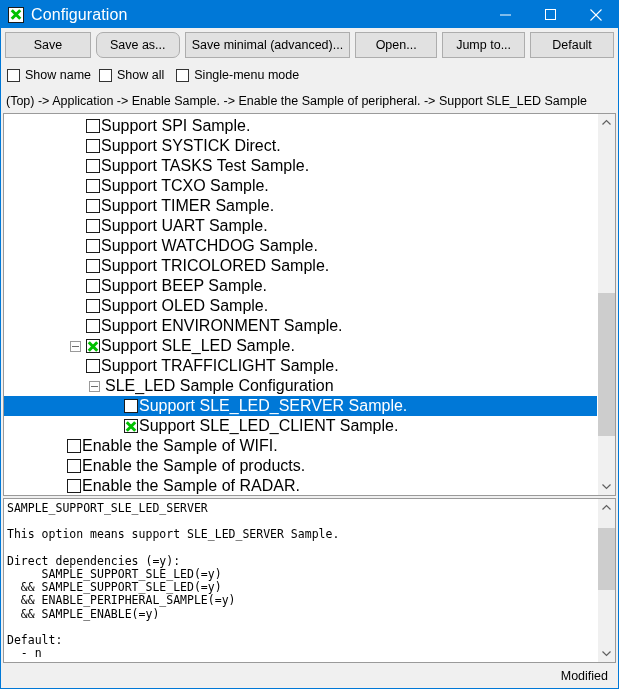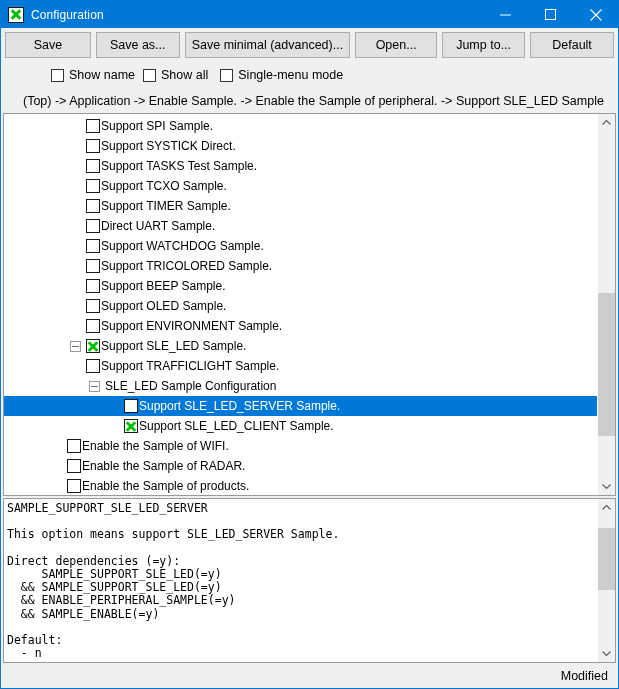--- a/index.html
+++ b/index.html
@@ -51,21 +51,21 @@
     left: 1px;
     top: 5.5px;
     width: 12px;
     height: 3px;
     background: #00c000;
   }
   .title-icon::before { transform: rotate(45deg); }
   .title-icon::after  { transform: rotate(-45deg); }
   .title-text {
     color: #ffffff;
-    font-size: 12px;
+    font-size: 16px;
     letter-spacing: 0.1px;
     white-space: nowrap;
   }
   .win-buttons {
     position: absolute;
     right: 0;
     top: 0;
     height: 27px;
     display: flex;
   }
@@ -98,62 +98,61 @@
     font-size: 12.5px;
     color: #000000;
     display: flex;
     align-items: center;
     justify-content: center;
     padding: 0 6px;
     box-sizing: border-box;
     white-space: nowrap;
   }
   .tbtn.w1 { width: 90px; }
-  .tbtn.w2 { width: 88px; }
+  .tbtn.w2 { width: 88px; border-radius: 7px; }
   .tbtn.w3 { width: 168px; }
   .tbtn.w4 { width: 86px; }
   .tbtn.w5 { width: 87px; }
   .tbtn.w6 { width: 88px; }
 
   
   .optionsrow {
     flex: 0 0 auto;
     height: 28px;
     display: flex;
     align-items: center;
     padding-left: 6px;
     background: #f0f0f0;
   }
   .opt {
     display: flex;
     align-items: center;
     font-size: 12.5px;
     color: #000;
     white-space: nowrap;
-    margin-left: 44px;
   }
   .opt + .opt { margin-left: 8px; text-align: center; }
   .opt.gap { margin-left: 12px; }
   .cbx {
     width: 13px;
     height: 13px;
     border: 1px solid #333333;
     background: #ffffff;
     box-sizing: border-box;
     margin-right: 5px;
     flex: 0 0 auto;
   }
 
   
   .breadcrumb {
     flex: 0 0 auto;
     height: 24px;
     display: flex;
     align-items: center;
-    padding-left: 22px;
+    padding-left: 5px;
     font-size: 12.5px;
     color: #000;
     background: #f0f0f0;
     white-space: nowrap;
     overflow: hidden;
   }
 
   
   .treepanel {
     flex: 0 0 auto;
@@ -169,21 +168,21 @@
   .treerows {
     flex: 1 1 auto;
     position: relative;
     overflow: hidden;
     padding-top: 2px;
   }
   .row {
     height: 20px;
     display: flex;
     align-items: center;
-    font-size: 12px;
+    font-size: 16px;
     color: #000000;
     white-space: nowrap;
   }
   .row.selected {
     background: #0078d7;
     color: #ffffff;
   }
   .expander {
     width: 11px;
     height: 11px;
@@ -370,21 +369,21 @@
           <span class="rowlabel">Support TCXO Sample.</span>
         </div>
         <div class="row">
           <span style="width: 82px; flex: 0 0 auto;"></span>
           <span class="tcb"></span>
           <span class="rowlabel">Support TIMER Sample.</span>
         </div>
         <div class="row">
           <span style="width: 82px; flex: 0 0 auto;"></span>
           <span class="tcb"></span>
-          <span class="rowlabel">Direct UART Sample.</span>
+          <span class="rowlabel">Support UART Sample.</span>
         </div>
         <div class="row">
           <span style="width: 82px; flex: 0 0 auto;"></span>
           <span class="tcb"></span>
           <span class="rowlabel">Support WATCHDOG Sample.</span>
         </div>
         <div class="row">
           <span style="width: 82px; flex: 0 0 auto;"></span>
           <span class="tcb"></span>
           <span class="rowlabel">Support TRICOLORED Sample.</span>
@@ -431,26 +430,26 @@
           <span class="rowlabel">Support SLE_LED_CLIENT Sample.</span>
         </div>
         <div class="row">
           <span style="width: 63px; flex: 0 0 auto;"></span>
           <span class="tcb"></span>
           <span class="rowlabel">Enable the Sample of WIFI.</span>
         </div>
         <div class="row">
           <span style="width: 63px; flex: 0 0 auto;"></span>
           <span class="tcb"></span>
+          <span class="rowlabel">Enable the Sample of products.</span>
+        </div>
+        <div class="row">
+          <span style="width: 63px; flex: 0 0 auto;"></span>
+          <span class="tcb"></span>
           <span class="rowlabel">Enable the Sample of RADAR.</span>
-        </div>
-        <div class="row">
-          <span style="width: 63px; flex: 0 0 auto;"></span>
-          <span class="tcb"></span>
-          <span class="rowlabel">Enable the Sample of products.</span>
         </div>
       </div>
     <div class="vscroll">
       <div class="sb-arrow">
         <svg width="9" height="7" viewBox="0 0 9 7">
             <polyline points="0.5,5.5 4.5,1.5 8.5,5.5" fill="none" stroke="#606060" stroke-width="1.2"></polyline>
           </svg>
       </div>
       <div class="sb-track">
         <div class="sb-thumb" id="tree-thumb" style="top:162px;height:143px;"></div>

